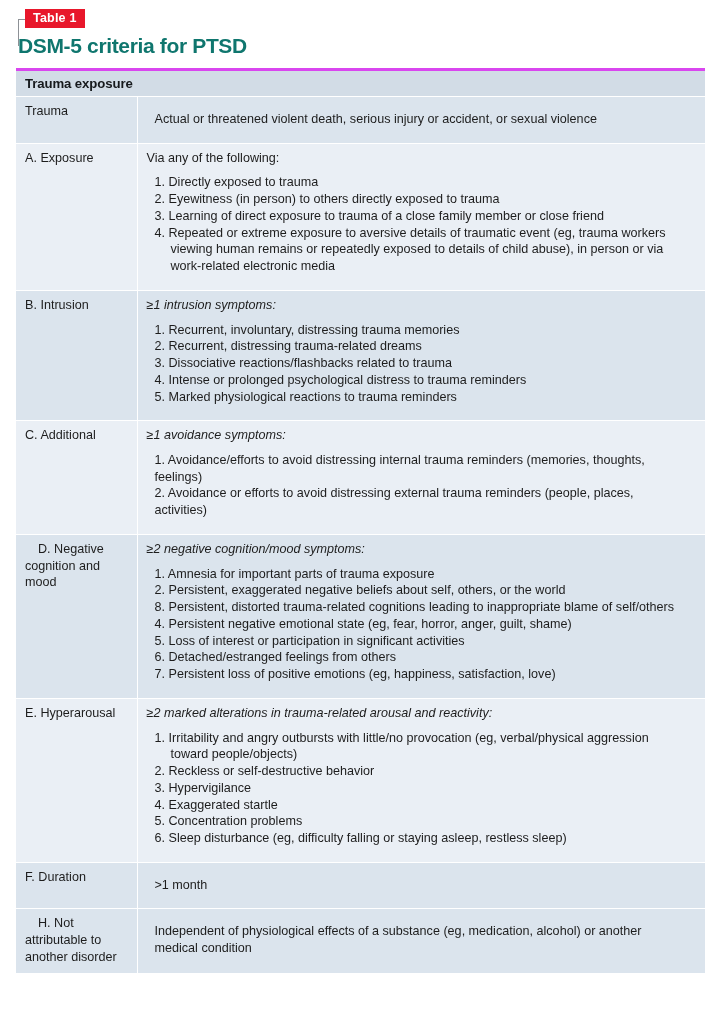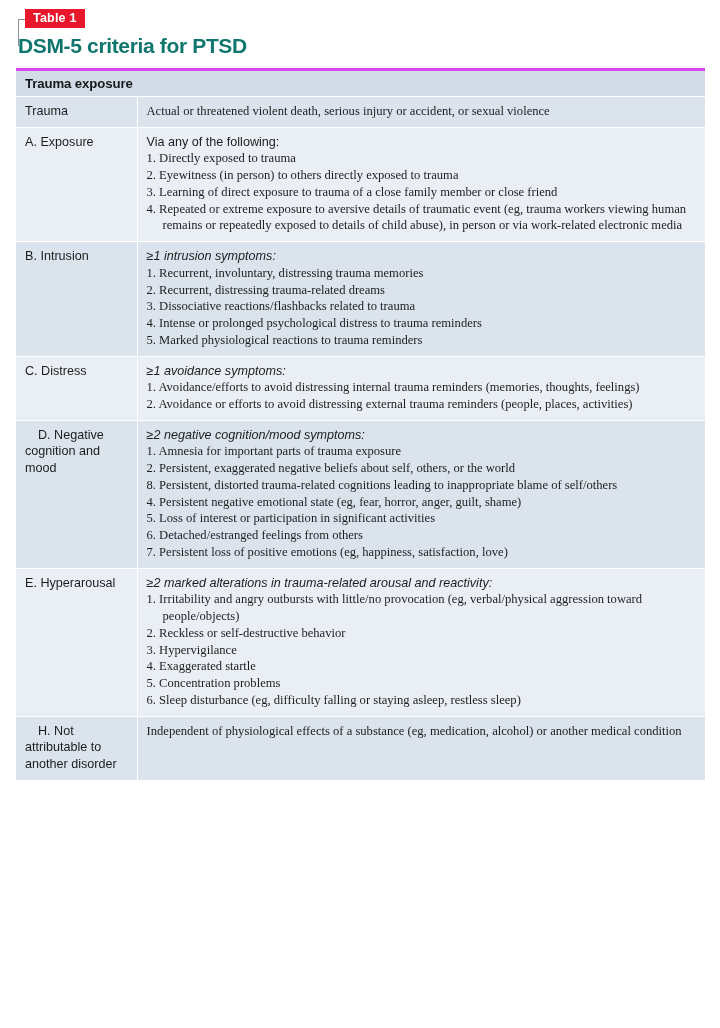--- a/index.html
+++ b/index.html
@@ -117,23 +117,22 @@
   }
 
   .lead {
     font-style: italic;
     display: block;
     margin-bottom: 0px;
   }
 
   ol.items {
     list-style: none;
-    margin: 0;
+    margin: 8px;
     padding: 0;
-    font-family: Liberation Serif, serif;
   }
   ol.items > li {
     padding-left: 16px;
     text-indent: -16px;
     margin: 0;
   }
   ol.items > li.no-hang {
     padding-left: 0;
     text-indent: 0;
   }
@@ -202,21 +201,21 @@
               <ol class="items">
                 <li>1. Recurrent, involuntary, distressing trauma memories</li>
                 <li>2. Recurrent, distressing trauma-related dreams</li>
                 <li>3. Dissociative reactions/flashbacks related to trauma</li>
                 <li>4. Intense or prolonged psychological distress to trauma reminders</li>
                 <li>5. Marked physiological reactions to trauma reminders</li>
               </ol>
             </td>
           </tr>
           <tr class="data-row tint-b">
-            <td class="label"><span>C. Distress</span></td>
+            <td class="label"><span>C. Additional</span></td>
             <td class="content">
               <span class="lead">≥1 avoidance symptoms:</span>
               <ol class="items">
                 <li class="no-hang">1. Avoidance/efforts to avoid distressing internal trauma reminders (memories, thoughts, feelings)</li>
                 <li class="no-hang">2. Avoidance or efforts to avoid distressing external trauma reminders (people, places, activities)</li>
               </ol>
             </td>
           </tr>
           <tr class="data-row tint-a">
             <td class="label"><span class="lbl-hang">D. Negative cognition and mood</span></td>
@@ -241,20 +240,28 @@
                 <li>1. Irritability and angry outbursts with little/no provocation (eg, verbal/physical aggression toward people/objects)</li>
                 <li>2. Reckless or self-destructive behavior</li>
                 <li>3. Hypervigilance</li>
                 <li>4. Exaggerated startle</li>
                 <li>5. Concentration problems</li>
                 <li>6. Sleep disturbance (eg, difficulty falling or staying asleep, restless sleep)</li>
               </ol>
             </td>
           </tr>
           <tr class="data-row tint-a">
+            <td class="label"><span>F. Duration</span></td>
+            <td class="content">
+              <ol class="items">
+                <li class="no-hang">&gt;1 month</li>
+              </ol>
+            </td>
+          </tr>
+          <tr class="data-row tint-a">
             <td class="label"><span class="lbl-hang">H. Not attributable to another disorder</span></td>
             <td class="content">
               <ol class="items">
                 <li class="no-hang">Independent of physiological effects of a substance (eg, medication, alcohol) or another medical condition</li>
               </ol>
             </td>
           </tr>
         </tbody>
     </table>
   </div>

